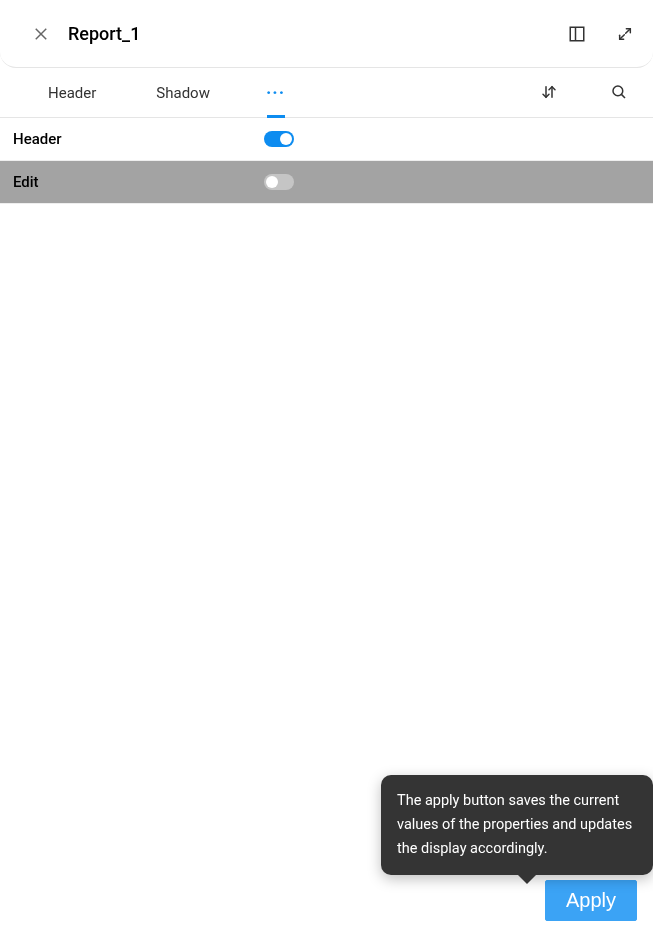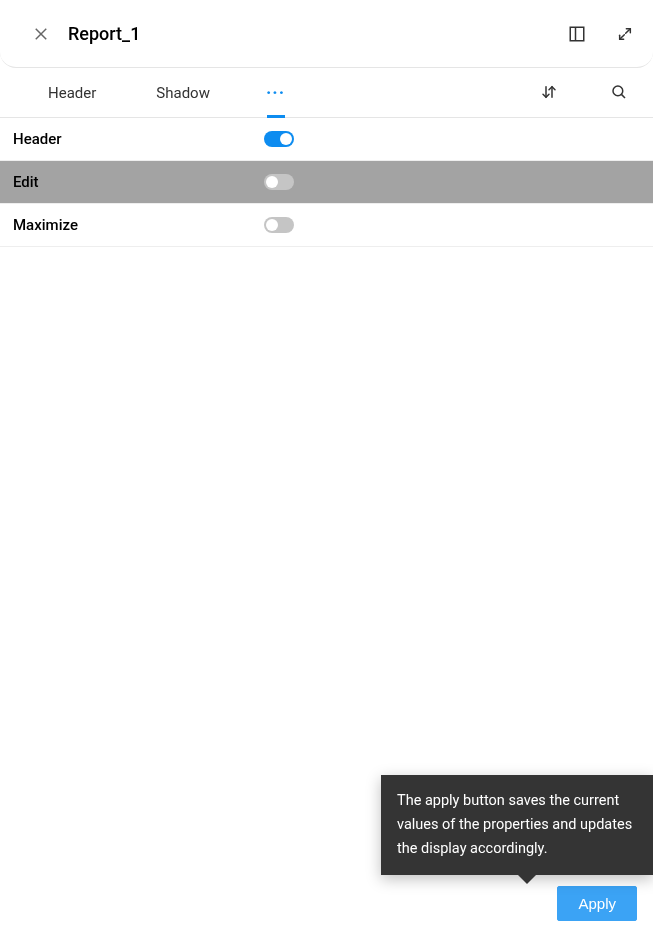--- a/index.html
+++ b/index.html
@@ -156,21 +156,21 @@
     .footer {
       position: absolute;
       bottom: 0;
       right: 0;
       display: flex;
       gap: 16px;
       padding: 16px;
     }
     .btn {
       padding: 8px 20px;
-      font-size: 15px;
+      font-size: 20px;
       border-radius: 2px;
       cursor: pointer;
       border: 1px solid transparent;
     }
     .btn-primary {
       background: #3ba3f5;
       color: #fff;
       border-color: #3ba3f5;
     }
     .btn-secondary {
@@ -181,21 +181,21 @@
     .tooltip {
       position: absolute;
       bottom: 62px;
       right: 0;
       background: #343434;
       color: #fff;
       padding: 14px 16px;
       font-size: 14.5px;
       line-height: 1.65;
       width: 272px;
-      border-radius: 0;
+      border-radius: 10px;
       z-index: 10;
       box-shadow: 0 4px 14px rgba(0,0,0,.25);
     }
     .tooltip::after {
       content: '';
       position: absolute;
       bottom: -9px;
       left: 136px;
       width: 0;
       height: 0;
@@ -269,28 +269,20 @@
     </div>
   </div>
   <div class="setting-row alt">
     <span class="setting-label">Edit</span>
     <div class="toggle-wrap">
       <div class="toggle off">
           <div class="knob"></div>
         </div>
     </div>
   </div>
-  <div class="setting-row">
-    <span class="setting-label">Maximize</span>
-    <div class="toggle-wrap">
-      <div class="toggle off">
-          <div class="knob"></div>
-        </div>
-    </div>
-  </div>
 </div>
 
 <div class="tooltip">
   <span>The apply button saves the current values of the properties and updates the display accordingly.</span>
 </div>
 
 <div class="footer">
   <button class="btn btn-primary">Apply</button>
 </div>
 

